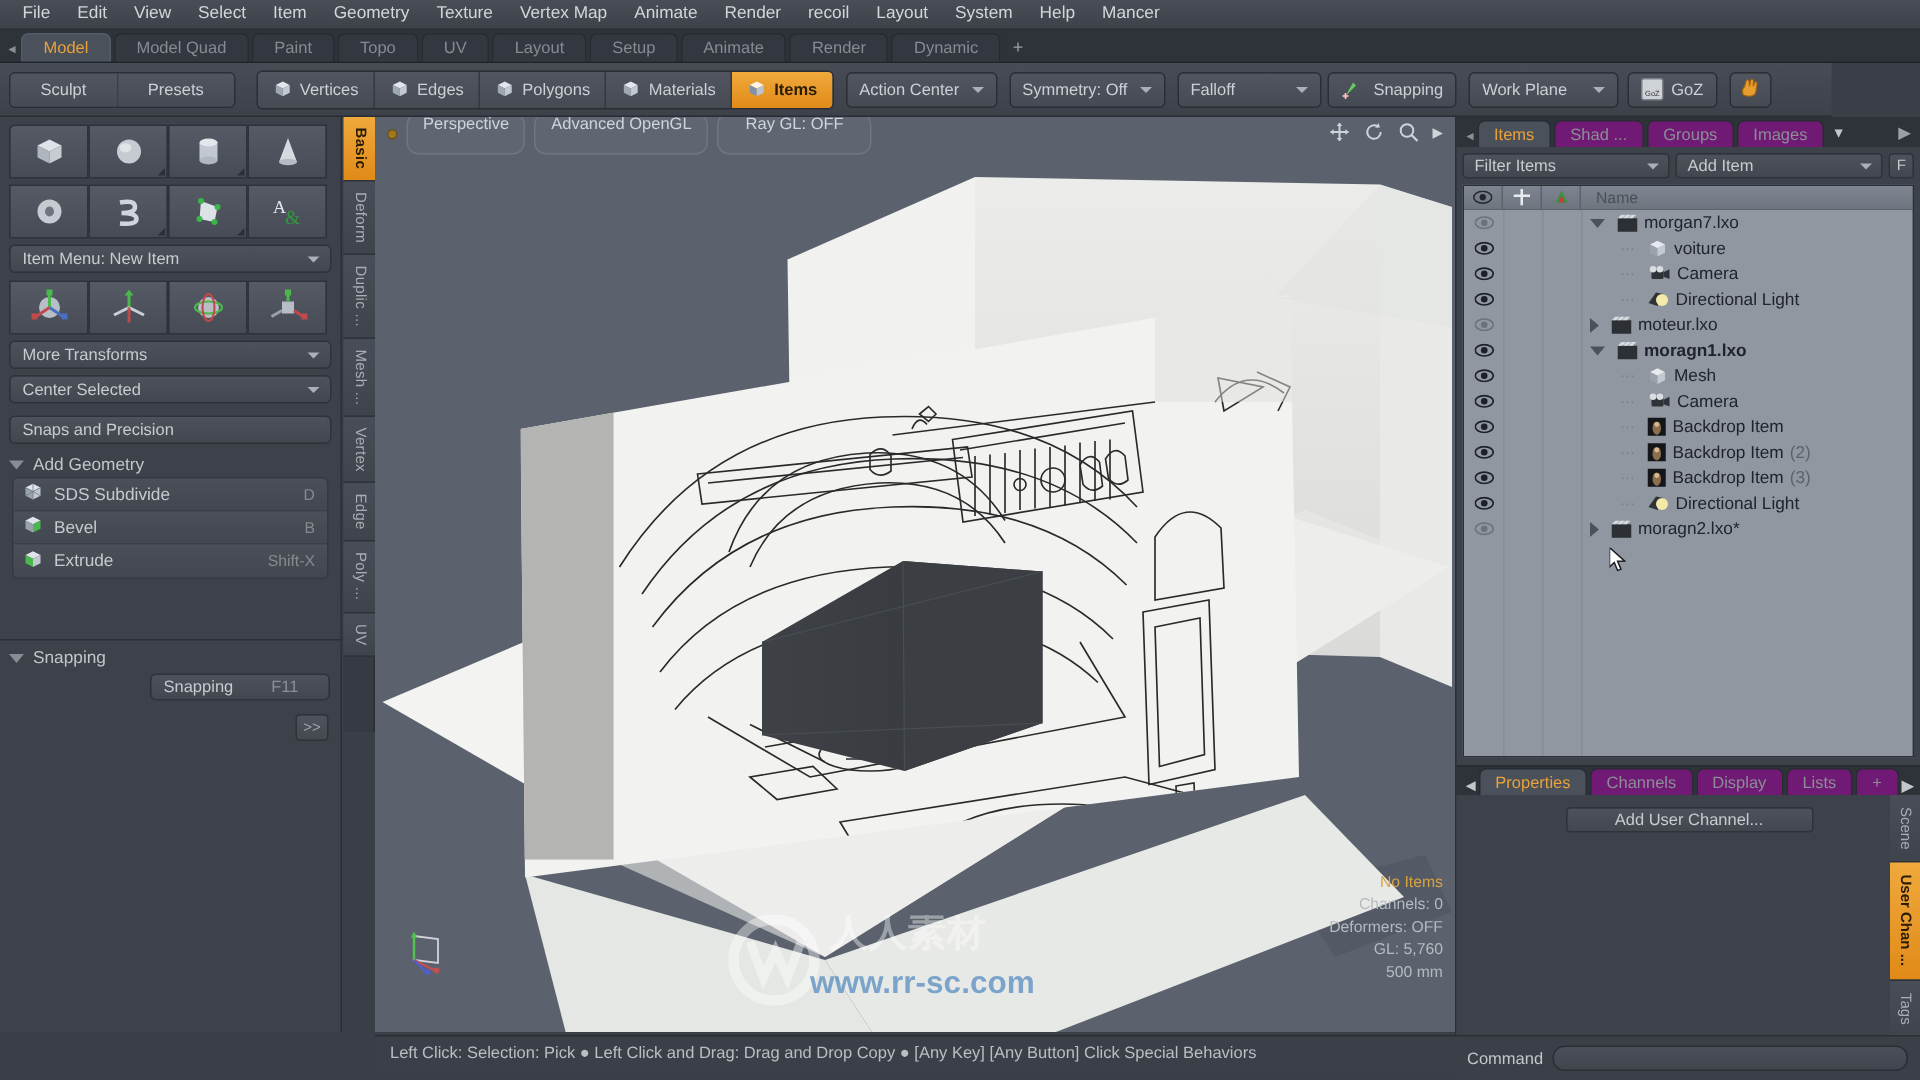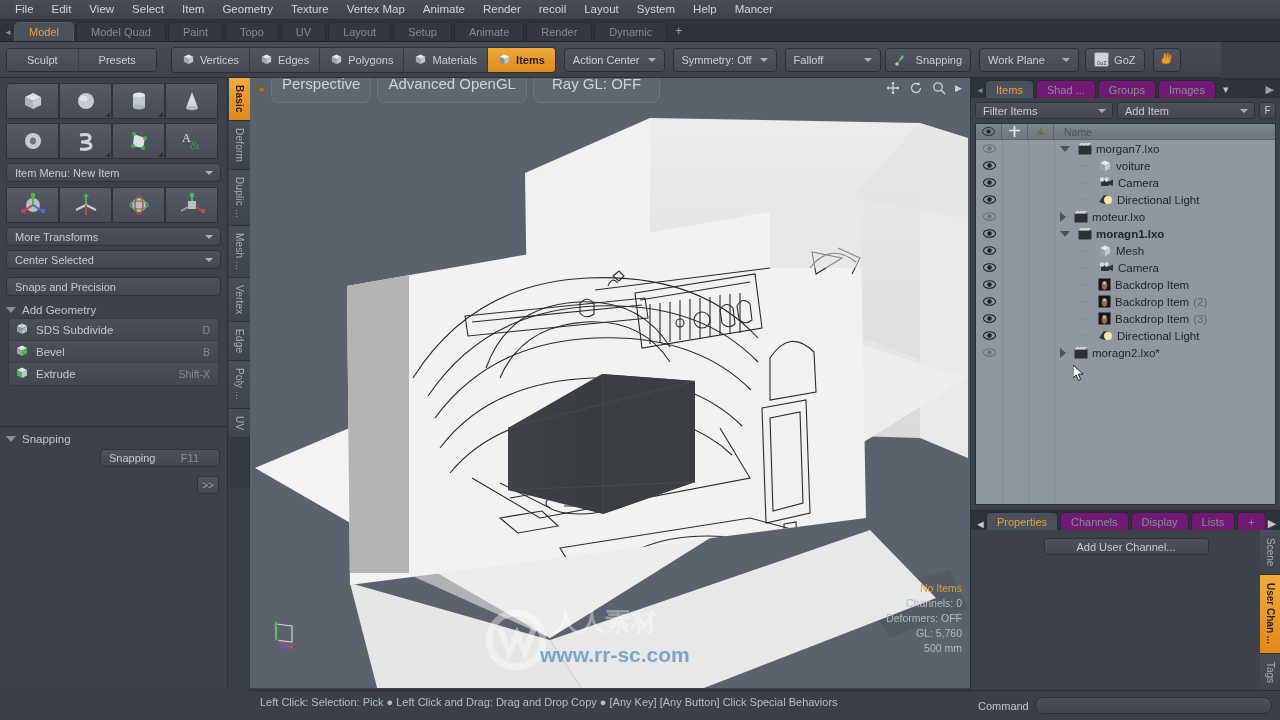--- a/index.html
+++ b/index.html
@@ -141,21 +141,21 @@
         background:linear-gradient(#484d57,#3f444c);border-bottom:1px solid #2e3239;color:#a9aeb4;font-size:10px;}
   .vtab span{writing-mode:vertical-rl;text-orientation:mixed;white-space:nowrap;letter-spacing:.2px;}
   .vtab.active{background:linear-gradient(#f0a93c,#e08a18);color:#2a1c06;font-weight:bold;}
 
   
   .viewport{position:absolute;left:250px;top:78px;width:720px;height:610px;background:#5b626d;overflow:hidden;}
   .vp-top{position:absolute;left:0;top:0;width:720px;height:22px;display:flex;align-items:center;
           padding-left:8px;gap:6px;z-index:5;}
   .vpdot{width:7px;height:7px;border-radius:50%;background:#a0791f;border:1px solid #6b5214;}
   .vpbtn{height:28px;line-height:15px;padding:0 10px;border:1px solid #6f7681;border-radius:8px;
-         font-size:15px;color:#cfd4da;background:rgba(255,255,255,.03);text-align:right;}
+         font-size:11px;color:#cfd4da;background:rgba(255,255,255,.03);text-align:right;}
   .vp-icons{position:absolute;right:8px;top:3px;display:flex;align-items:center;gap:9px;z-index:5;color:#cfd4da;}
   .vp-hud{position:absolute;right:8px;bottom:32px;text-align:right;font-size:10.5px;
           color:#b5bac0;line-height:15px;z-index:4;}
   .vp-hud .noitems{color:#d8a23e;}
   .gizmo{position:absolute;left:18px;bottom:38px;width:34px;height:34px;z-index:4;}
   .watermark{position:absolute;left:218px;bottom:8px;width:290px;height:70px;z-index:6;opacity:.72;}
   .statusbar{position:absolute;left:250px;top:690px;width:720px;height:22px;background:#3b4048;
              border-top:1px solid #2b2f35;display:flex;align-items:center;padding-left:10px;
              font-size:11px;color:#b9bec4;}
 

